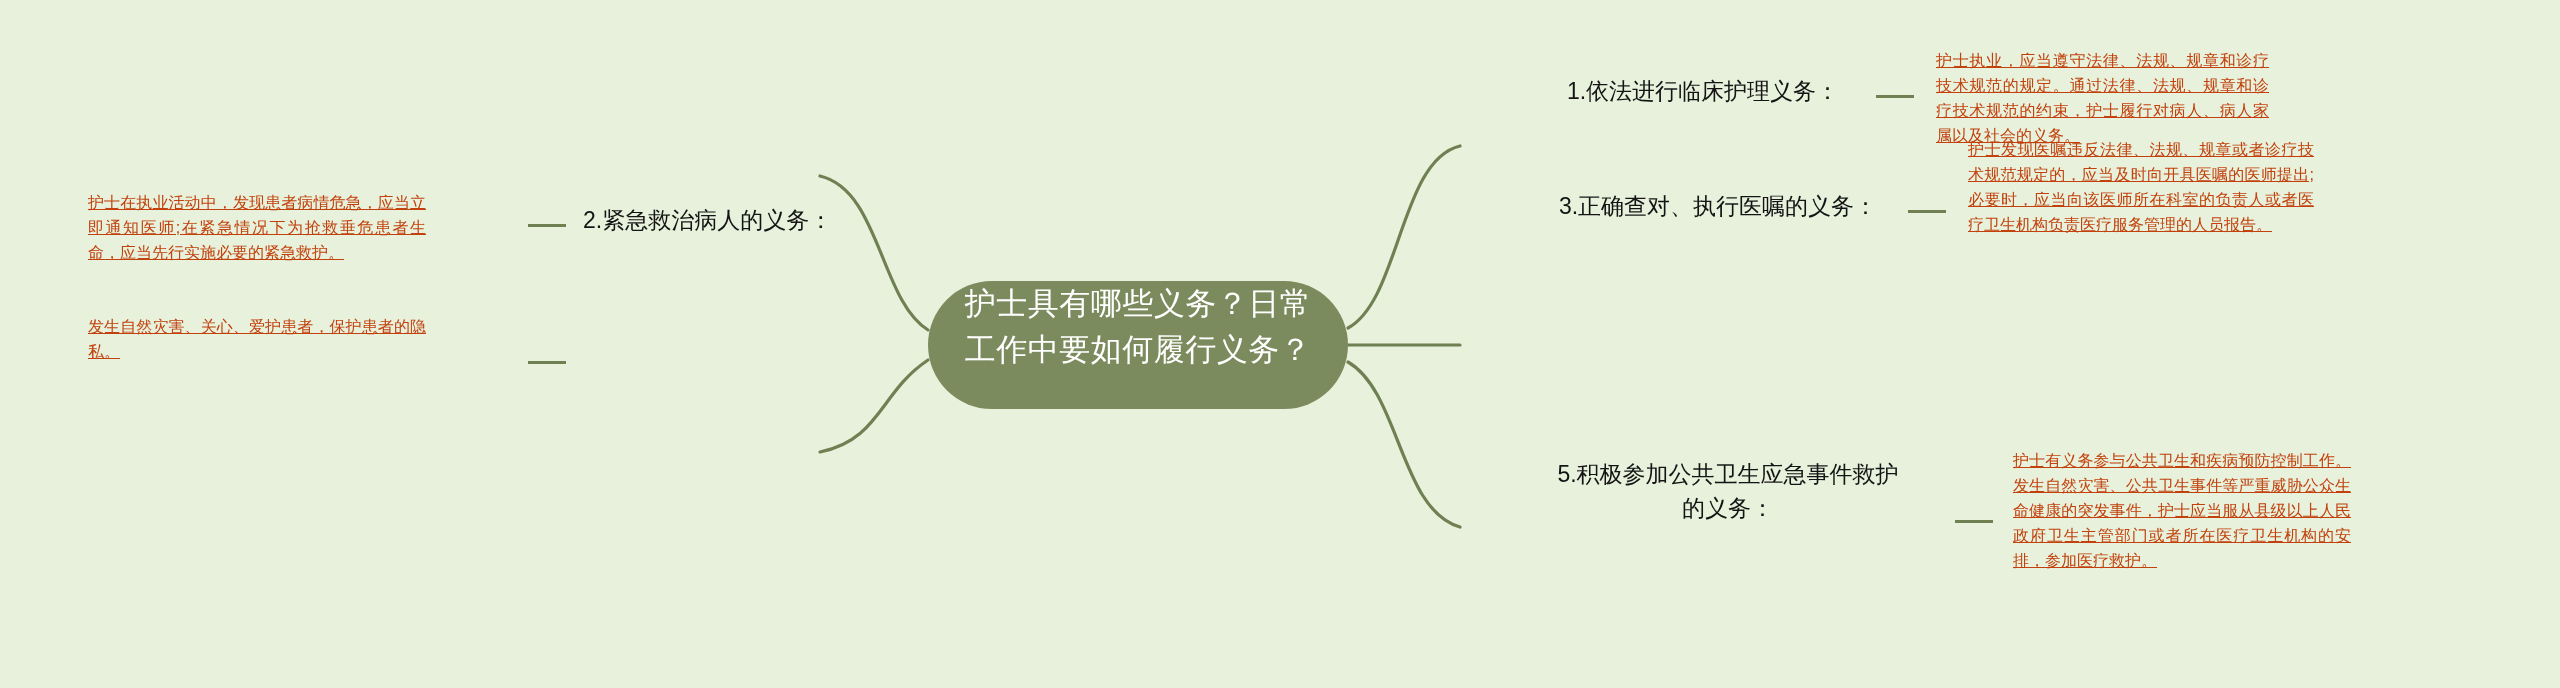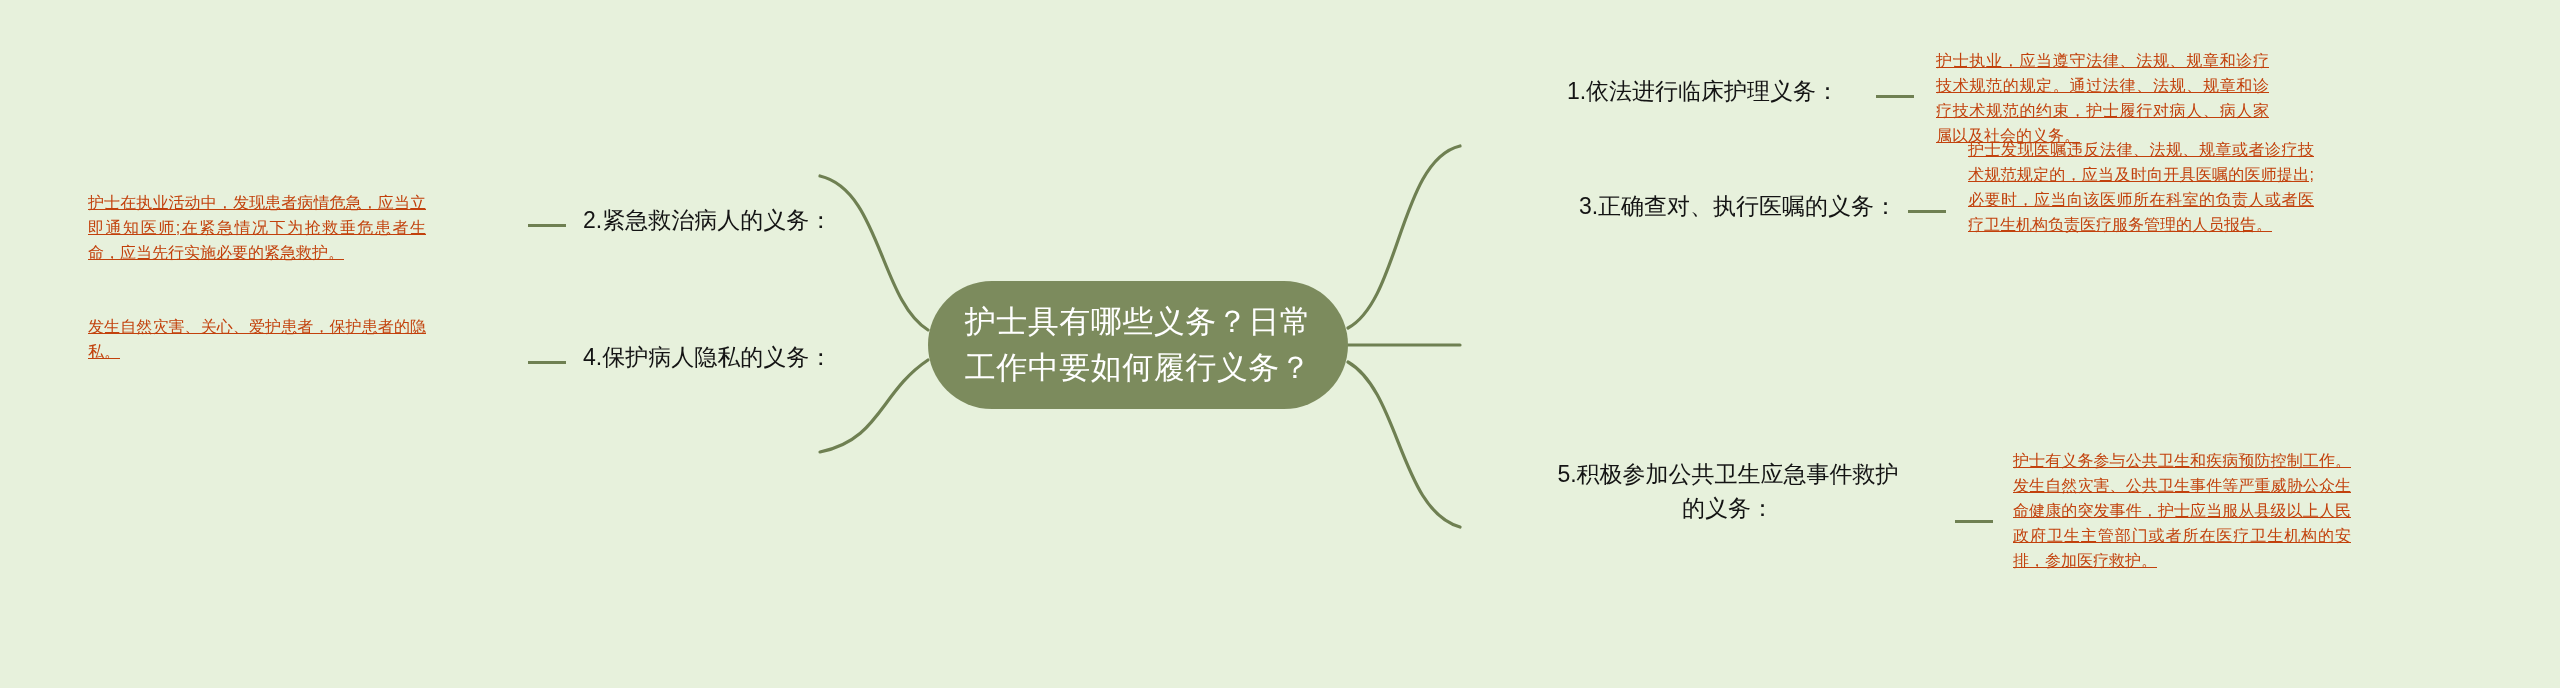--- a/index.html
+++ b/index.html
@@ -33,21 +33,20 @@
   
   .central-node {
     position: absolute;
     left: 928px;
     top: 281px;
     width: 420px;
     height: 128px;
     background: #7c8b5d;
     border-radius: 64px;
     display: flex;
-    align-items: center;
     justify-content: center;
     box-sizing: border-box;
     padding: 0 34px;
   }
   .central-node .ctext {
     color: #ffffff;
     font-size: 31px;
     line-height: 46px;
     text-align: center;
     letter-spacing: 0.5px;
@@ -104,30 +103,29 @@
 
   <div class="central-node">
     <div class="ctext">护士具有哪些义务？日常
 工作中要如何履行义务？</div>
   </div>
 
   <div class="branch-label right" style="left:1538px; top:74px; width:330px;">1.依法进行临床护理义务：</div>
   <div class="stub" style="left:1876px; top:95px; width:38px;"></div>
   <div class="detail-text" style="left:1936px; top:48px; width:333px;">护士执业，应当遵守法律、法规、规章和诊疗技术规范的规定。通过法律、法规、规章和诊疗技术规范的约束，护士履行对病人、病人家属以及社会的义务。</div>
 
-  <div class="branch-label right" style="left:1538px; top:189px; width:360px;margin-left:20px;">3.正确查对、执行医嘱的义务：</div>
+  <div class="branch-label right" style="left:1538px; top:189px; width:360px;">3.正确查对、执行医嘱的义务：</div>
   <div class="stub" style="left:1908px; top:210px; width:38px;"></div>
   <div class="detail-text" style="left:1968px; top:137px; width:346px;">护士发现医嘱违反法律、法规、规章或者诊疗技术规范规定的，应当及时向开具医嘱的医师提出;必要时，应当向该医师所在科室的负责人或者医疗卫生机构负责医疗服务管理的人员报告。</div>
 
   <div class="branch-label right" style="left:1548px; top:457px; width:360px;">5.积极参加公共卫生应急事件救护
 的义务：</div>
   <div class="stub" style="left:1955px; top:520px; width:38px;"></div>
   <div class="detail-text" style="left:2013px; top:404px; width:338px;margin-top:44px;">护士有义务参与公共卫生和疾病预防控制工作。发生自然灾害、公共卫生事件等严重威胁公众生命健康的突发事件，护士应当服从县级以上人民政府卫生主管部门或者所在医疗卫生机构的安排，参加医疗救护。</div>
 
   <div class="branch-label left" style="left:583px; top:203px; width:300px;">2.紧急救治病人的义务：</div>
   <div class="stub" style="left:528px; top:224px; width:38px;"></div>
   <div class="detail-text" style="left:88px; top:190px; width:338px;">护士在执业活动中，发现患者病情危急，应当立即通知医师;在紧急情况下为抢救垂危患者生命，应当先行实施必要的紧急救护。</div>
 
-  <div class="branch-label left" style="left:583px; top:340px; width:300px;">4.保护病人隐私的义务：</div>
   <div class="stub" style="left:528px; top:361px; width:38px;"></div>
   <div class="detail-text" style="left:88px; top:314px; width:338px;">发生自然灾害、关心、爱护患者，保护患者的隐私。</div>
 
 </div>
 
 </body></html>

